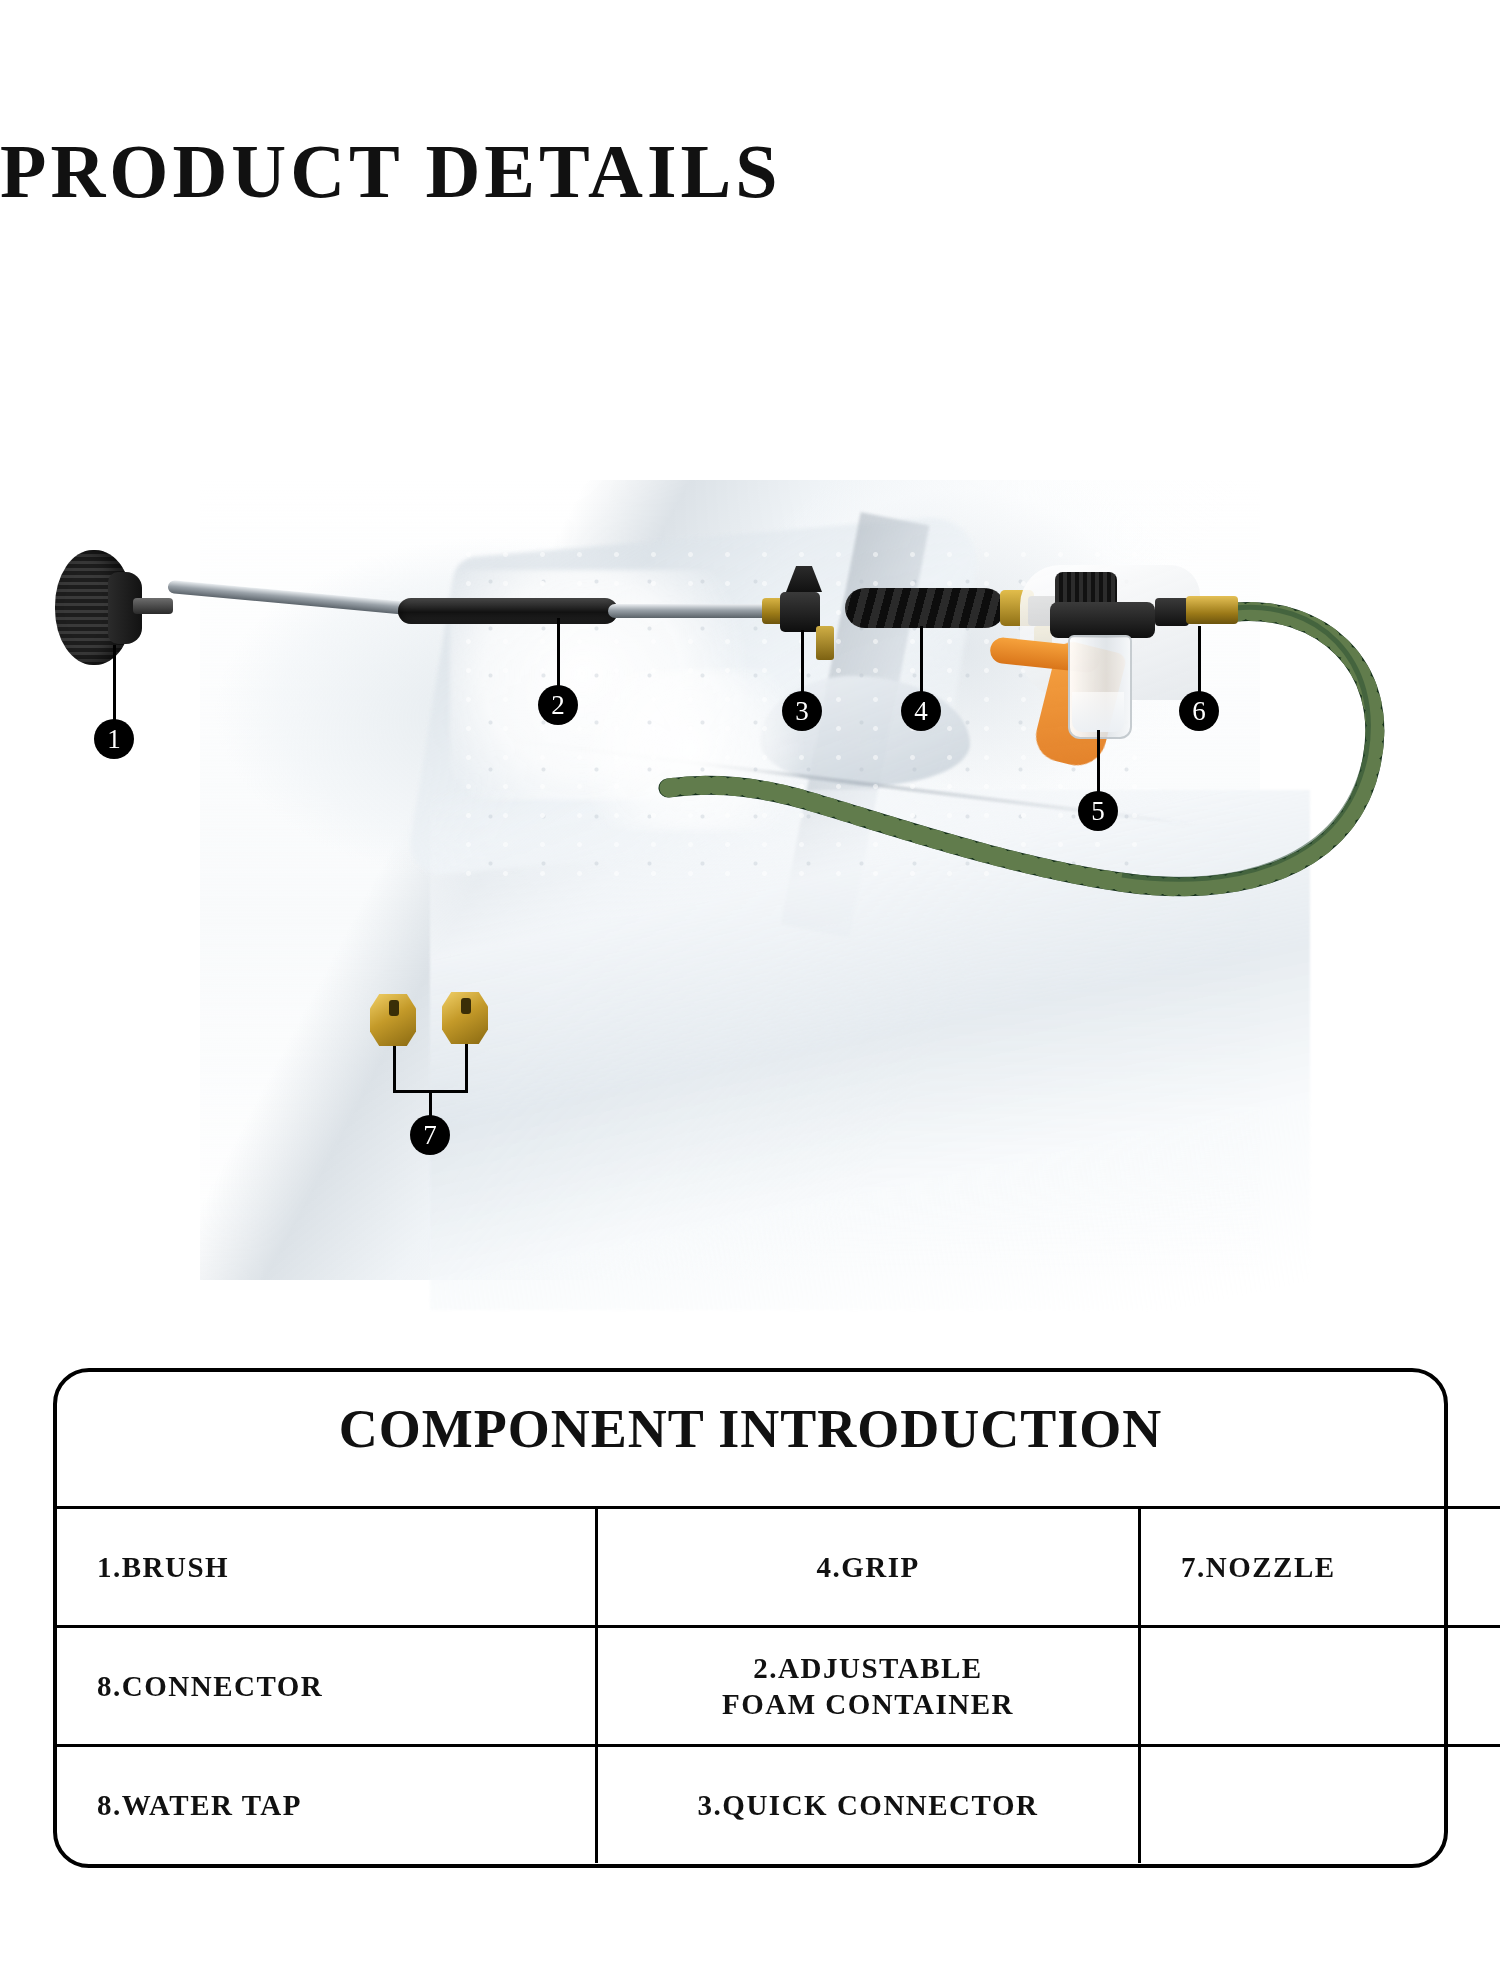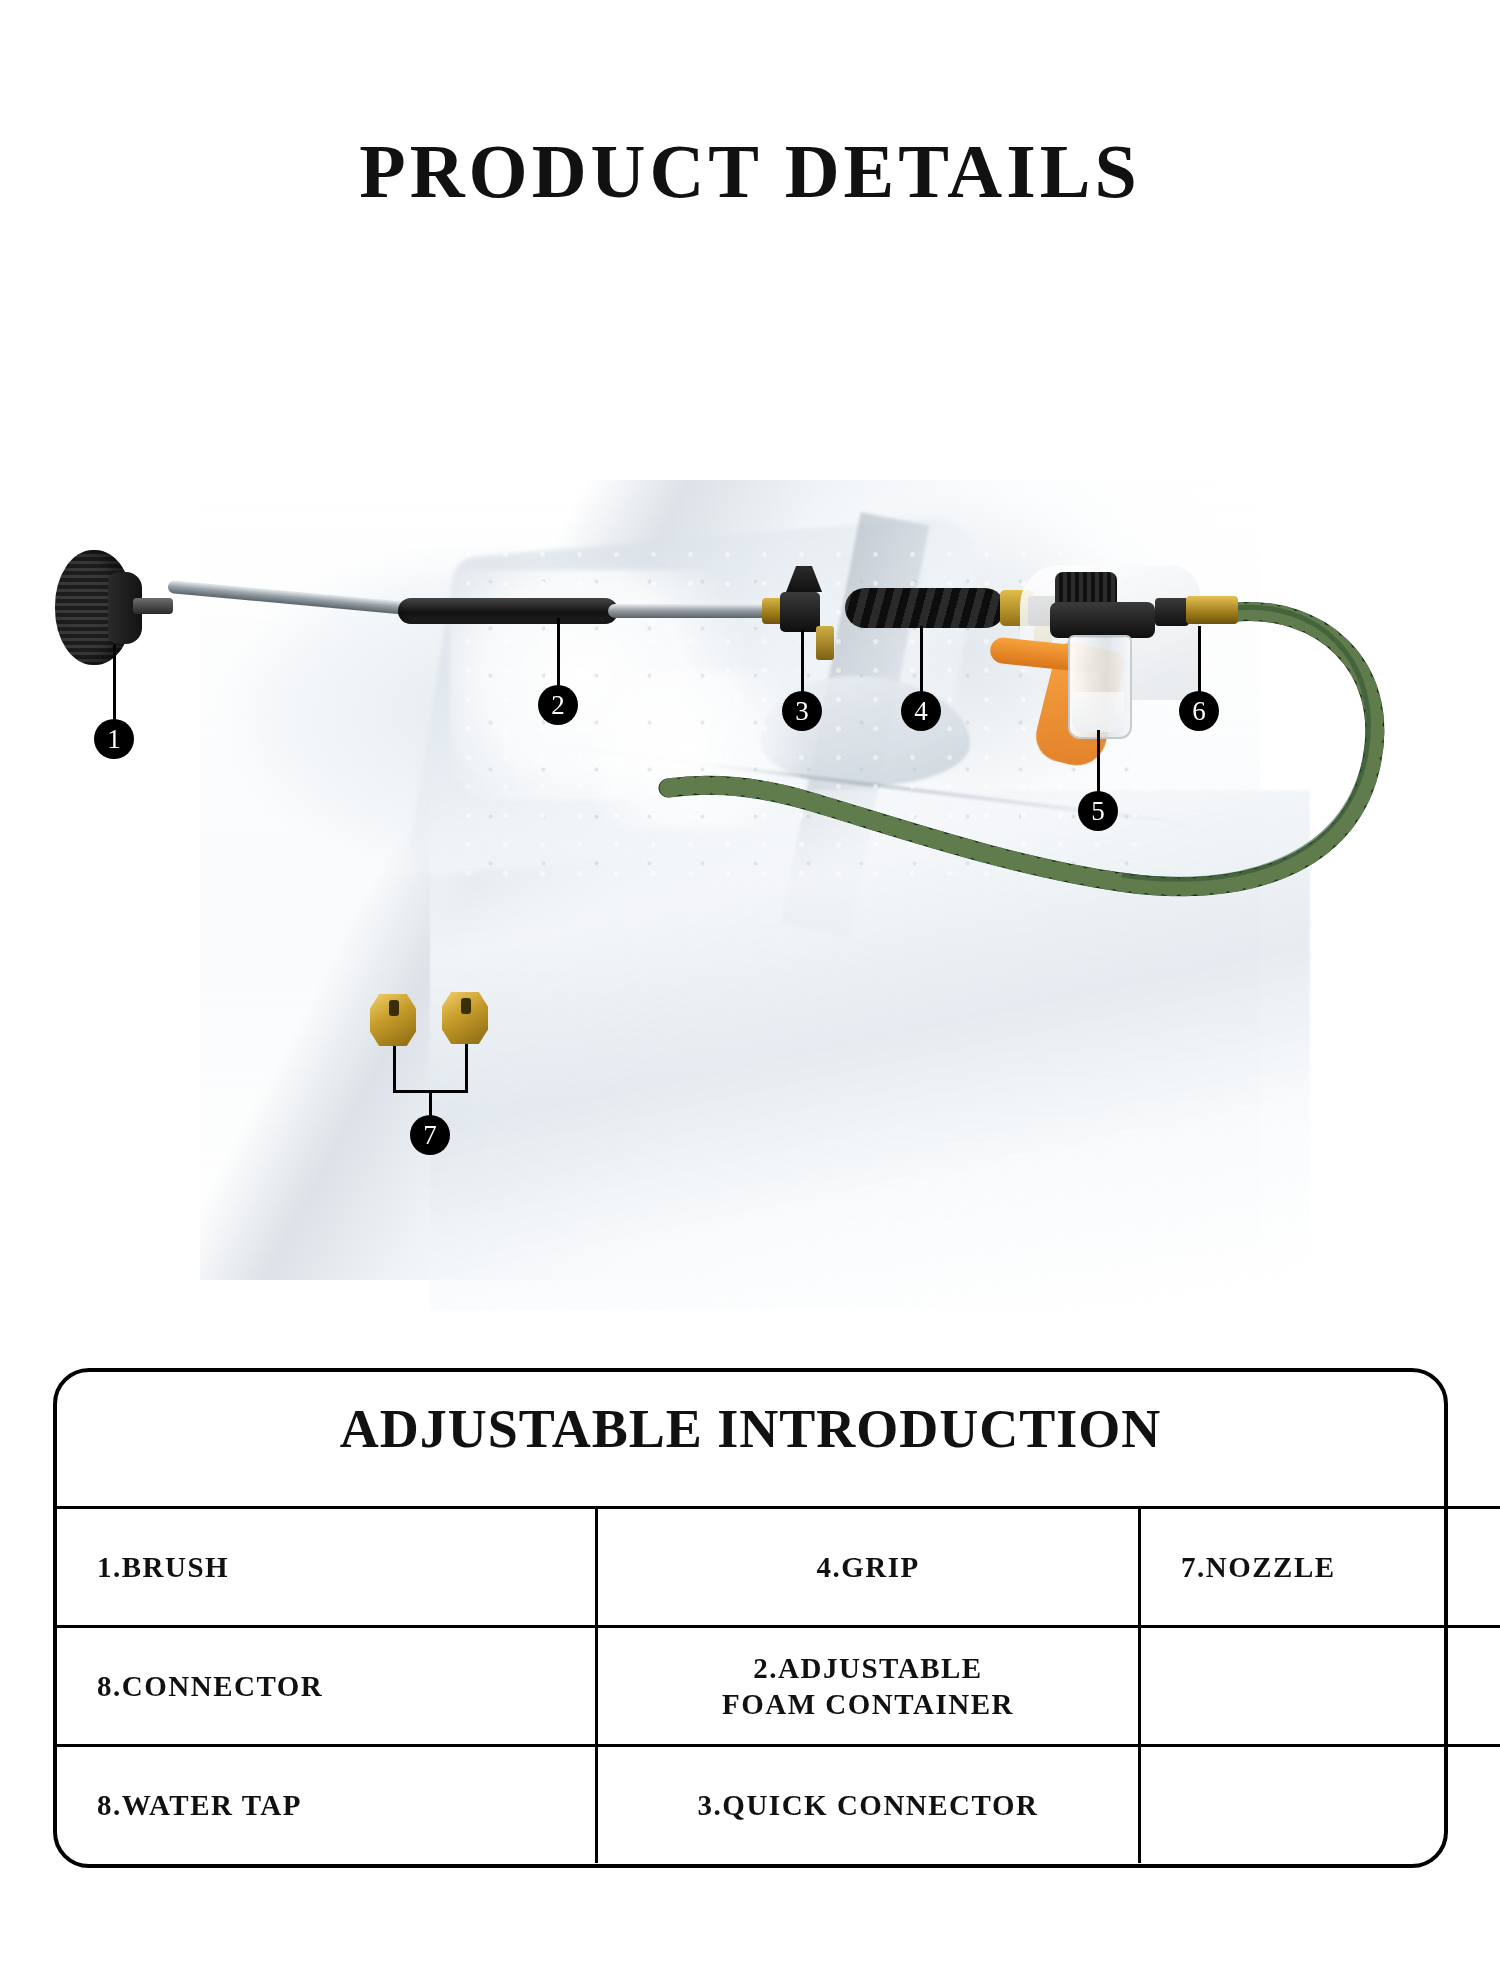--- a/index.html
+++ b/index.html
@@ -14,21 +14,21 @@
     font-family: "Liberation Serif", serif;
     overflow: hidden;
   }
 
   
   .page-title {
     position: absolute;
     top: 128px;
     left: 0;
     width: 1500px;
-    text-align: center;
+    text-align: left;
     font-family: "Liberation Serif", serif;
     font-weight: bold;
     font-size: 76px;
     letter-spacing: 4px;
     color: #111111;
   }
 
   
   .photo-stage {
     position: absolute;
@@ -540,21 +540,21 @@
   <div class="callout-num" style="left:94px; top:289px;">1</div>
   <div class="callout-num" style="left:538px; top:255px;">2</div>
   <div class="callout-num" style="left:782px; top:261px;">3</div>
   <div class="callout-num" style="left:901px; top:261px;">4</div>
   <div class="callout-num" style="left:1078px; top:361px;">5</div>
   <div class="callout-num" style="left:1179px; top:261px;">6</div>
   <div class="callout-num" style="left:410px; top:685px;">7</div>
 </div>
 
 <div class="table-panel">
-  <div class="table-title">ADJUSTABLE INTRODUCTION</div>
+  <div class="table-title">COMPONENT INTRODUCTION</div>
 
   <table class="components">
     <tbody>
         <tr>
       <td class="col1">1.BRUSH</td>
       <td class="col2">4.GRIP</td>
       <td class="col3">7.NOZZLE</td>
     </tr>
     <tr>
       <td class="col1">8.CONNECTOR</td>

